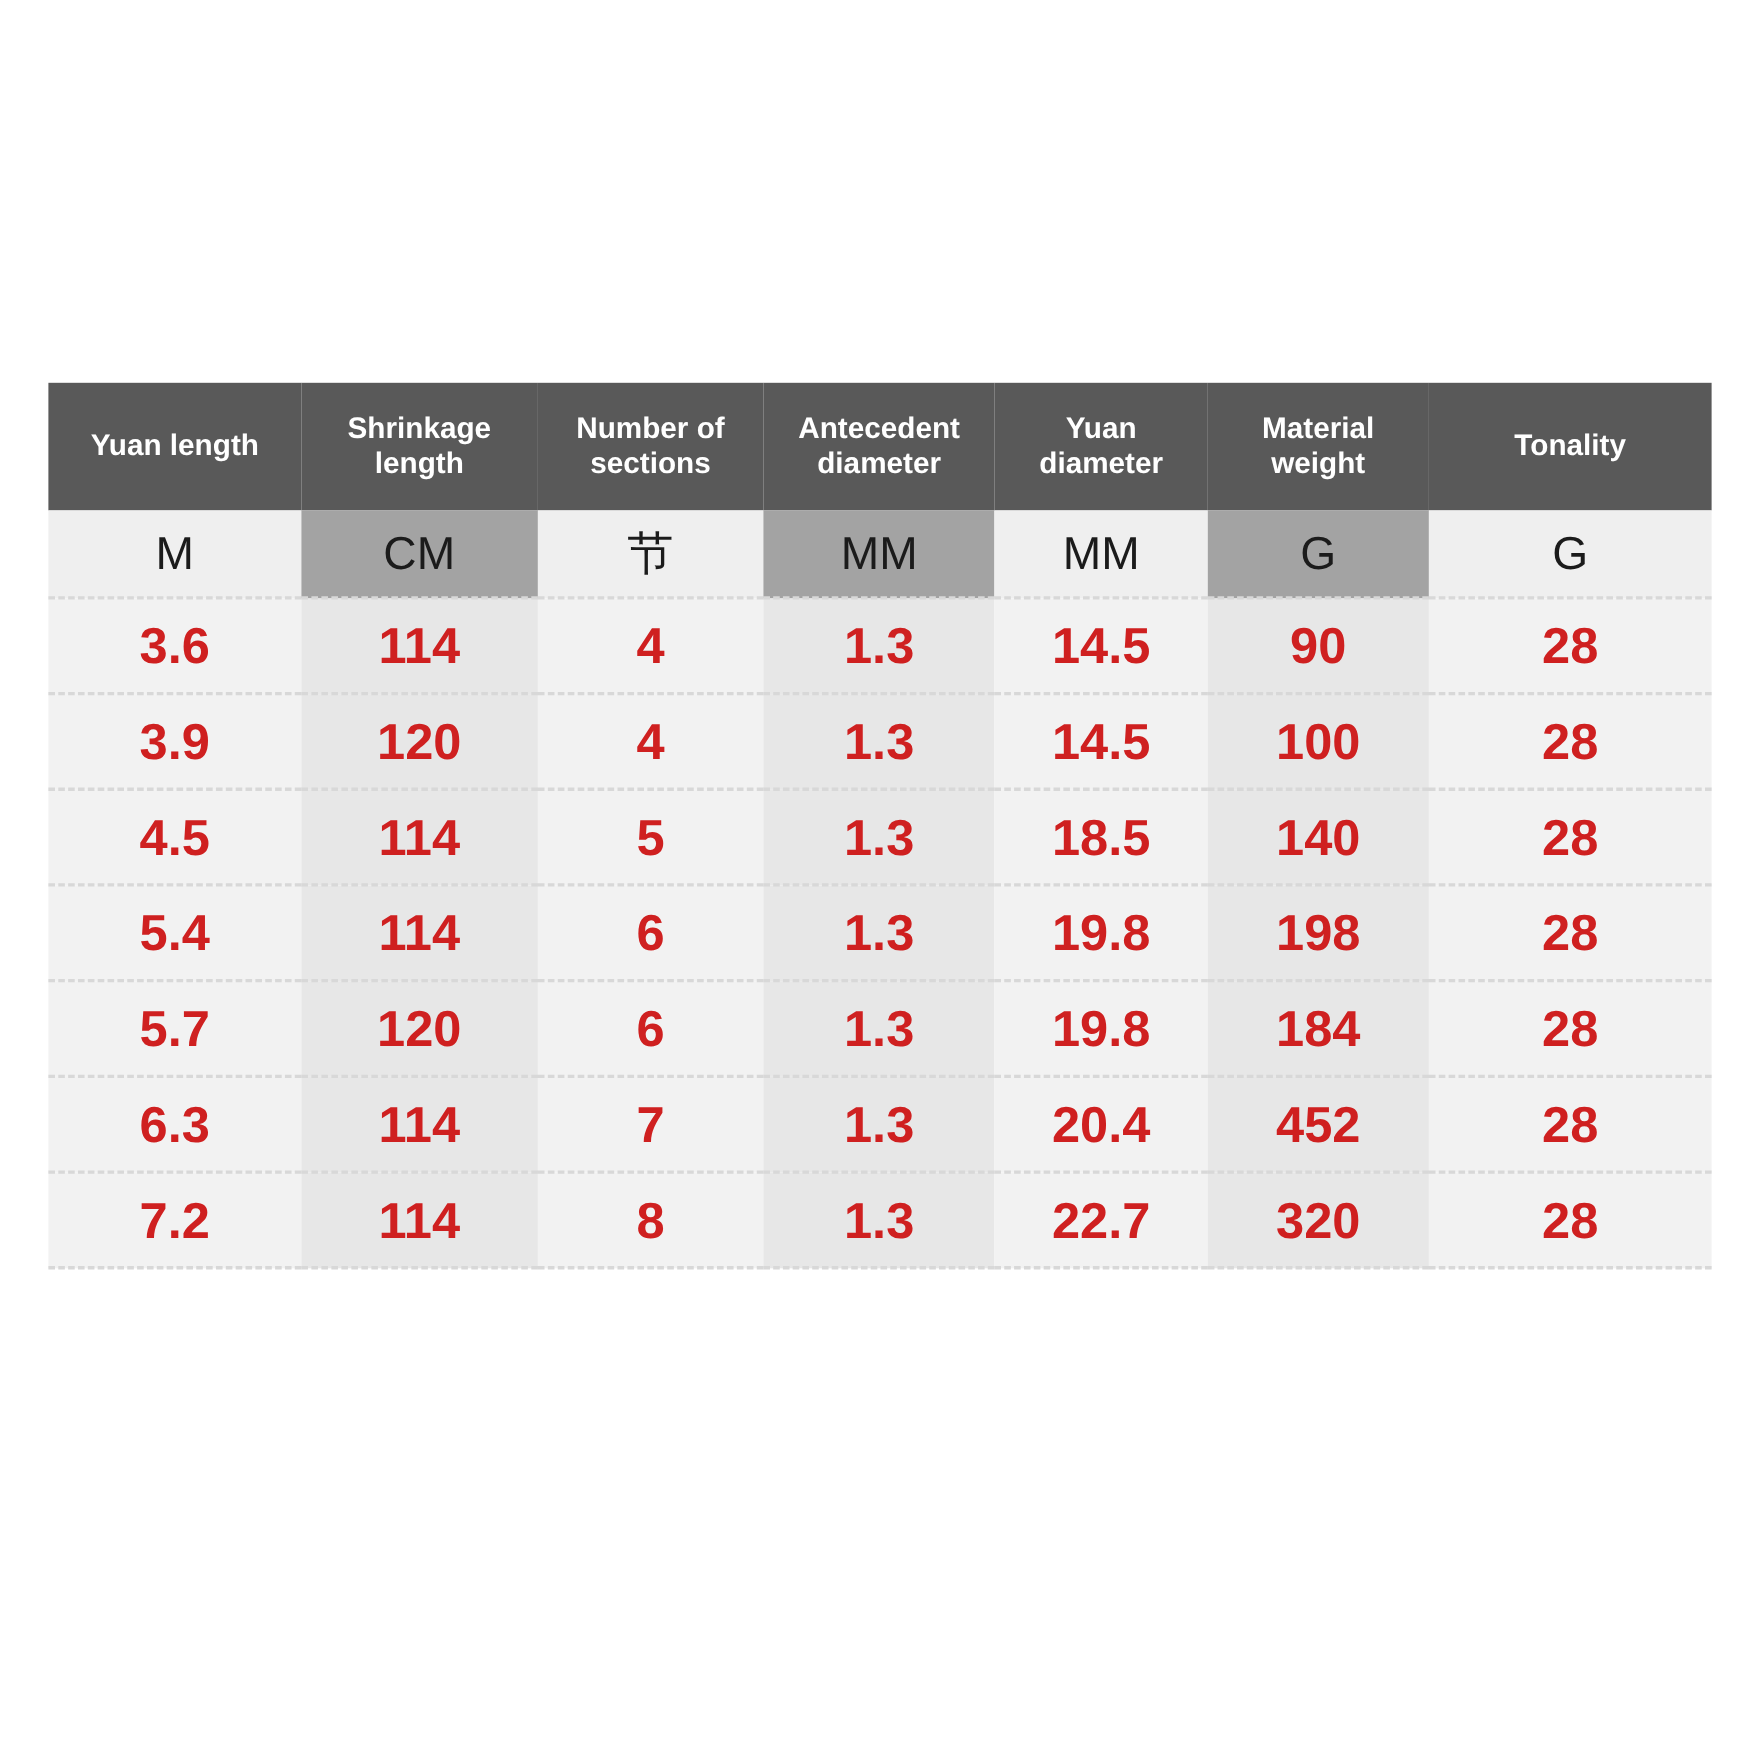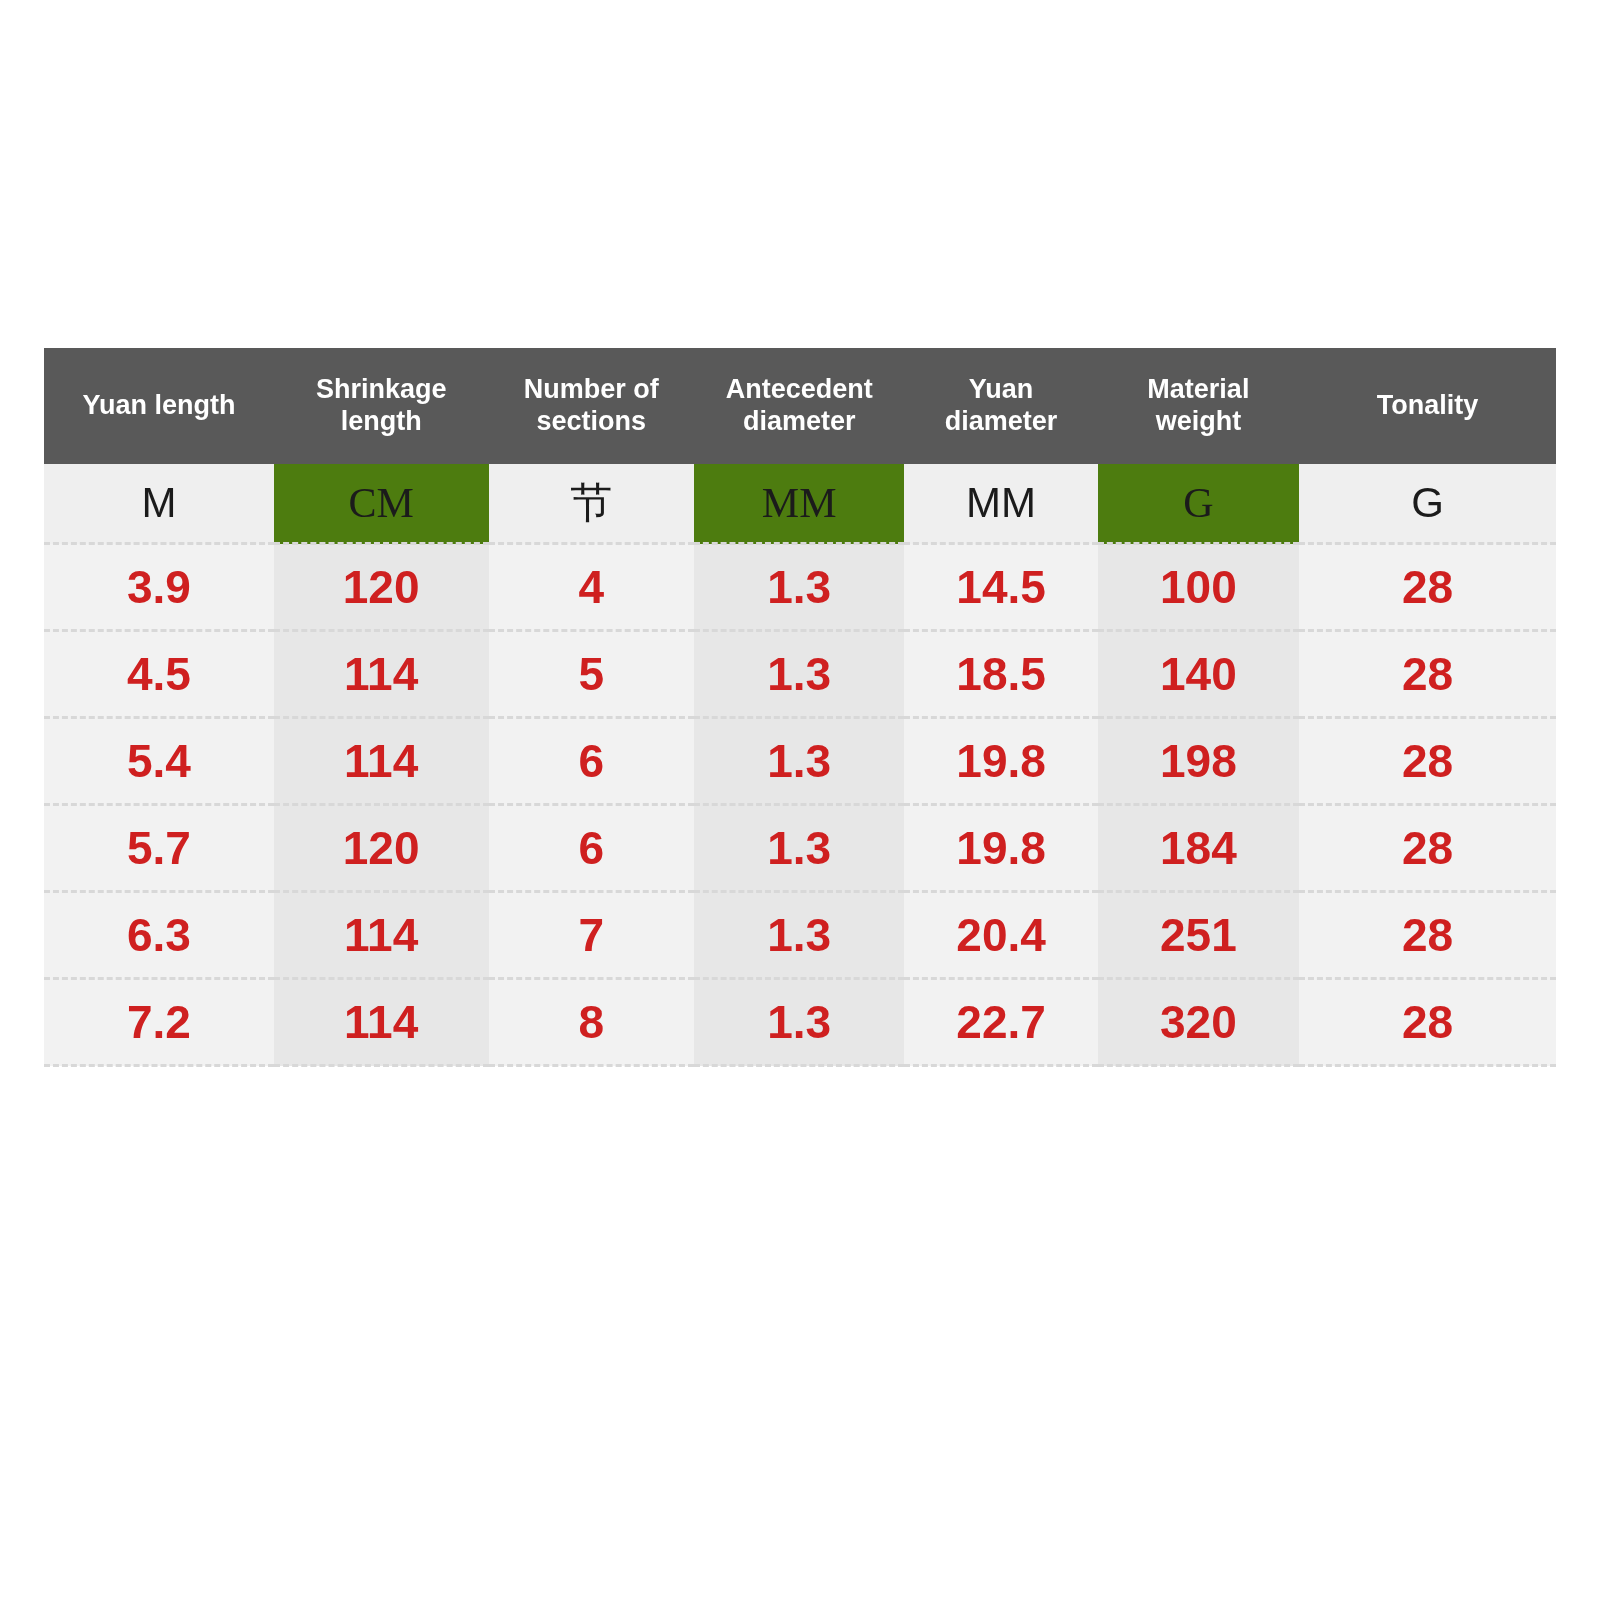--- a/index.html
+++ b/index.html
@@ -47,22 +47,21 @@
     color: #1b1b1b;
     font-weight: normal;
     font-size: 42px;
     text-align: center;
     vertical-align: middle;
     height: 78px;
     padding: 0 4px;
     border: 0;
   }
   thead tr.head-units th.alt {
-    background: #4d7c0f;
-    font-family: Liberation Serif, serif;
+    background: #a3a3a3;
   }
 
   tbody td {
     color: #cf2020;
     font-weight: bold;
     font-size: 46px;
     text-align: center;
     vertical-align: middle;
     height: 84px;
     padding: 0 4px;
@@ -114,20 +113,29 @@
         <th class="alt">CM</th>
         <th>节</th>
         <th class="alt">MM</th>
         <th>MM</th>
         <th class="alt">G</th>
         <th>G</th>
       </tr>
     </thead>
     <tbody>
       <tr>
+        <td>3.6</td>
+        <td class="alt">114</td>
+        <td>4</td>
+        <td class="alt">1.3</td>
+        <td>14.5</td>
+        <td class="alt">90</td>
+        <td>28</td>
+      </tr>
+      <tr>
         <td>3.9</td>
         <td class="alt">120</td>
         <td>4</td>
         <td class="alt">1.3</td>
         <td>14.5</td>
         <td class="alt">100</td>
         <td>28</td>
       </tr>
       <tr>
         <td>4.5</td>
@@ -155,21 +163,21 @@
         <td>19.8</td>
         <td class="alt">184</td>
         <td>28</td>
       </tr>
       <tr>
         <td>6.3</td>
         <td class="alt">114</td>
         <td>7</td>
         <td class="alt">1.3</td>
         <td>20.4</td>
-        <td class="alt">251</td>
+        <td class="alt">452</td>
         <td>28</td>
       </tr>
       <tr>
         <td>7.2</td>
         <td class="alt">114</td>
         <td>8</td>
         <td class="alt">1.3</td>
         <td>22.7</td>
         <td class="alt">320</td>
         <td>28</td>

